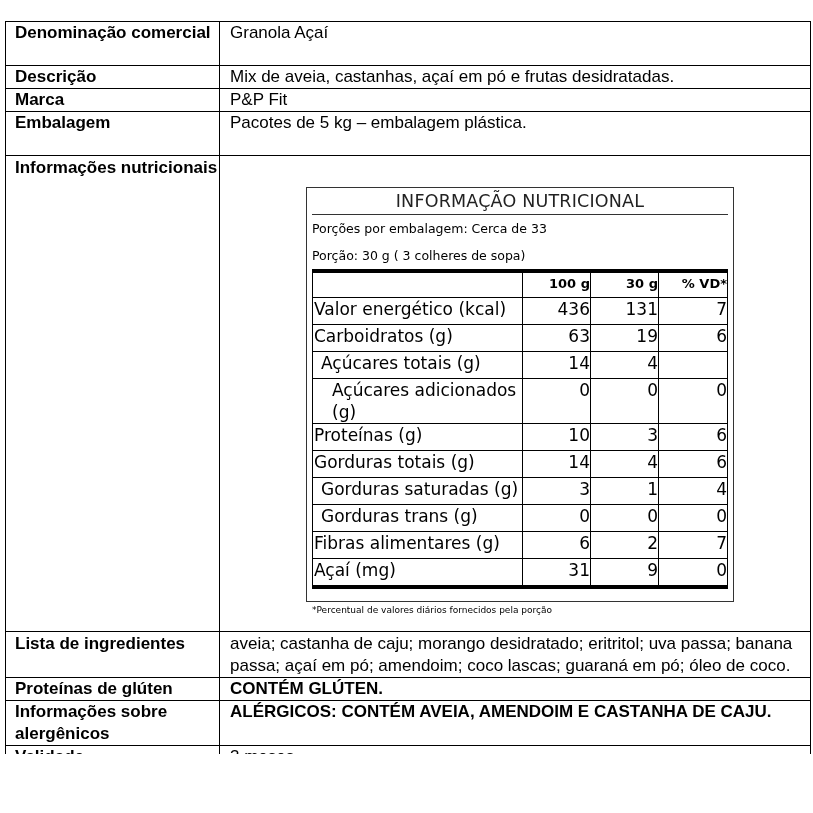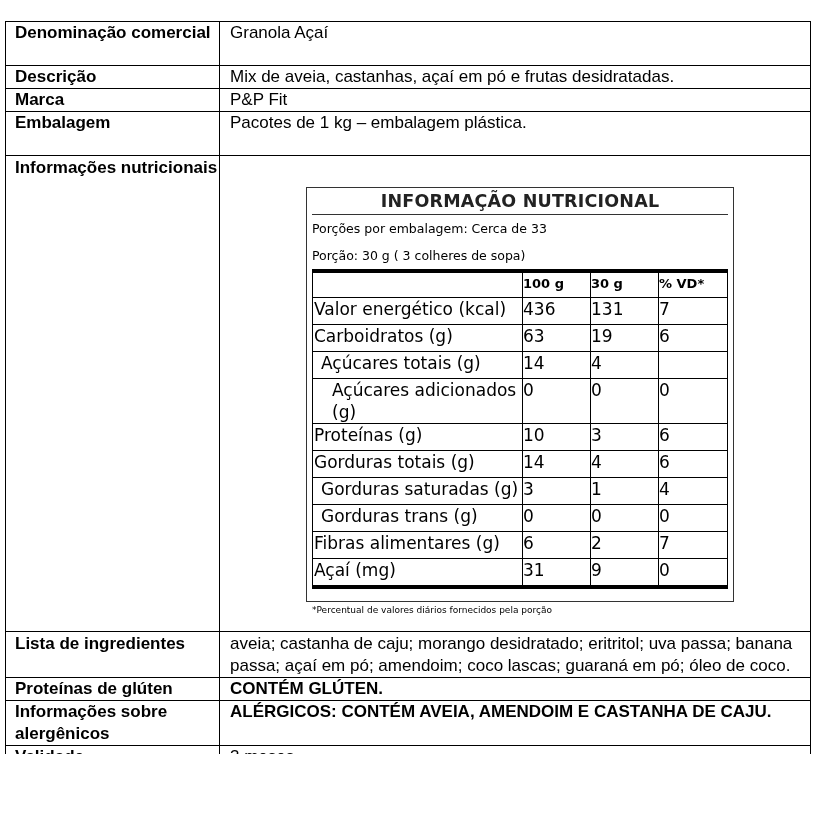--- a/index.html
+++ b/index.html
@@ -4,24 +4,24 @@
 <style>
   html, body { margin: 0; padding: 0; background: #ffffff; }
   body { width: 813px; height: 813px; position: relative; overflow: hidden; font-family: "Liberation Sans", sans-serif; color: #000; }
   .outer { position: absolute; left: 5px; top: 21px; width: 806px; border-collapse: collapse; table-layout: fixed; }
   .outer td { border: 1px solid #000; vertical-align: top; padding: 0 0 0 9px; font-size: 17px; line-height: 22px; }
   .outer td.lbl { width: 204px; font-weight: bold; }
   .outer td.val { padding-left: 10px; }
   .outer td.bold { font-weight: bold; }
   .nutri-cell { position: relative; height: 475px; }
   .nutri { position: absolute; left: 86px; top: 31px; width: 428px; height: 415px; border: 1px solid #333; box-sizing: border-box; font-family: "DejaVu Sans", sans-serif; }
-  .nutri-title { text-align: center; font-weight: bold; font-size: 17.5px; color: #222; height: 26px; line-height: 26px; border-bottom: 1px solid #333; margin: 0 5px; letter-spacing: 0.2px; }
+  .nutri-title { text-align: center; font-weight: normal; font-size: 17.5px; color: #222; height: 26px; line-height: 26px; border-bottom: 1px solid #333; margin: 0 5px; letter-spacing: 0.2px; }
   .nutri-line { font-size: 12.5px; padding-left: 5px; height: 27px; line-height: 27px; }
   .nt { border-collapse: collapse; width: 416px; margin-left: 5px; table-layout: fixed; font-size: 12.5px; }
-  .nt td { border-top: 1px solid #000; height: 26px; padding: 0; text-align: left; }
+  .nt td { border-top: 1px solid #000; height: 26px; padding: 0; text-align: right; }
   .nt tr.head td { border-top: 4px solid #000; font-weight: bold; font-size: 13px; height: 24px; }
   .nt td.name { text-align: left; padding-left: 1px; width: 208px; border-right: 1px solid #000; }
   .nt td.c1 { width: 67px; border-right: 1px solid #000; }
   .nt td.c2 { width: 67px; border-right: 1px solid #000; }
   .nt td.indent1 { padding-left: 8px; }
   .nt td.indent2 { padding-left: 19px; }
   .nt tr.last td { border-bottom: 4px solid #000; }
   .foot { font-size: 9px; padding-left: 5px; margin-top: 10px; }
   .cut { height: 8px; overflow: hidden; }
 </style>
@@ -37,21 +37,21 @@
   <tr>
     <td class="lbl" style="height:22px">Descrição</td>
     <td class="val">Mix de aveia, castanhas, açaí em pó e frutas desidratadas.</td>
   </tr>
   <tr>
     <td class="lbl" style="height:21px">Marca</td>
     <td class="val">P&amp;P Fit</td>
   </tr>
   <tr>
     <td class="lbl" style="height:43px">Embalagem</td>
-    <td class="val">Pacotes de 1 kg – embalagem plástica.</td>
+    <td class="val">Pacotes de 5 kg – embalagem plástica.</td>
   </tr>
   <tr>
     <td class="lbl" style="padding-top:1px">Informações nutricionais</td>
     <td class="val nutri-cell">
       <div class="nutri">
         <div class="nutri-title">INFORMAÇÃO NUTRICIONAL</div>
         <div class="nutri-line">Porções por embalagem: Cerca de 33</div>
         <div class="nutri-line">Porção: 30 g ( 3 colheres de sopa)</div>
         <table class="nt">
           <tbody>

